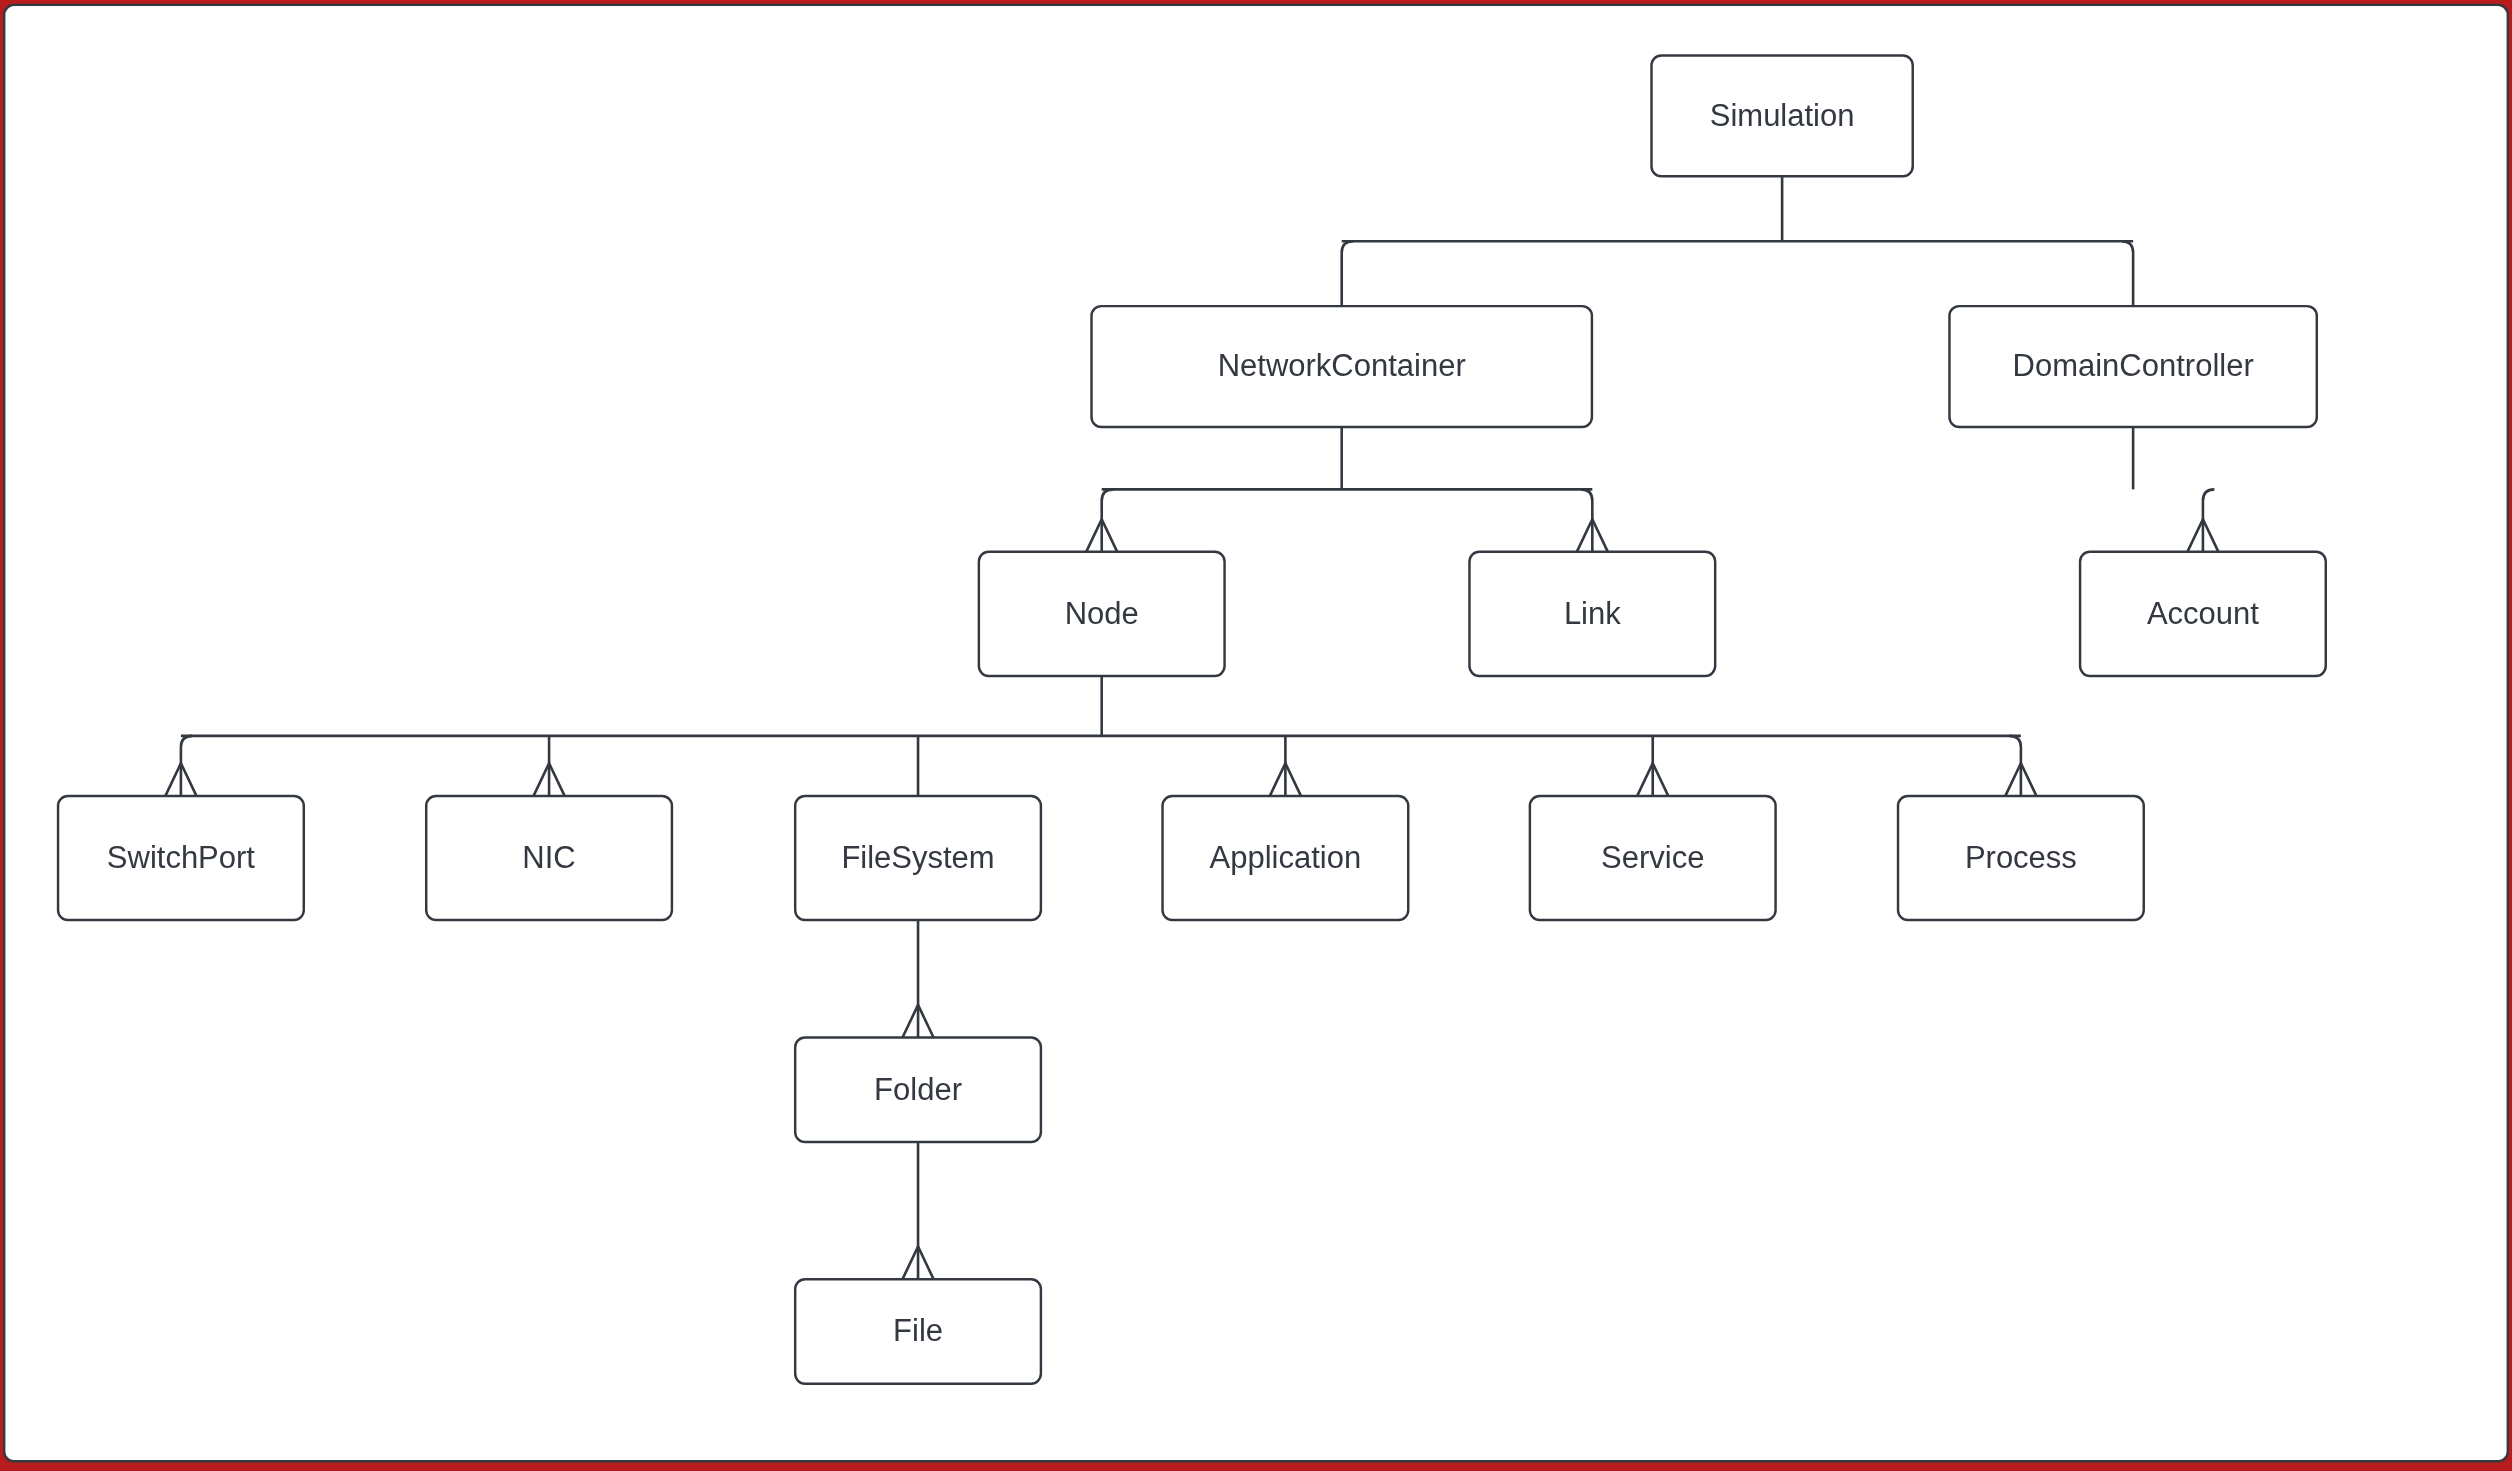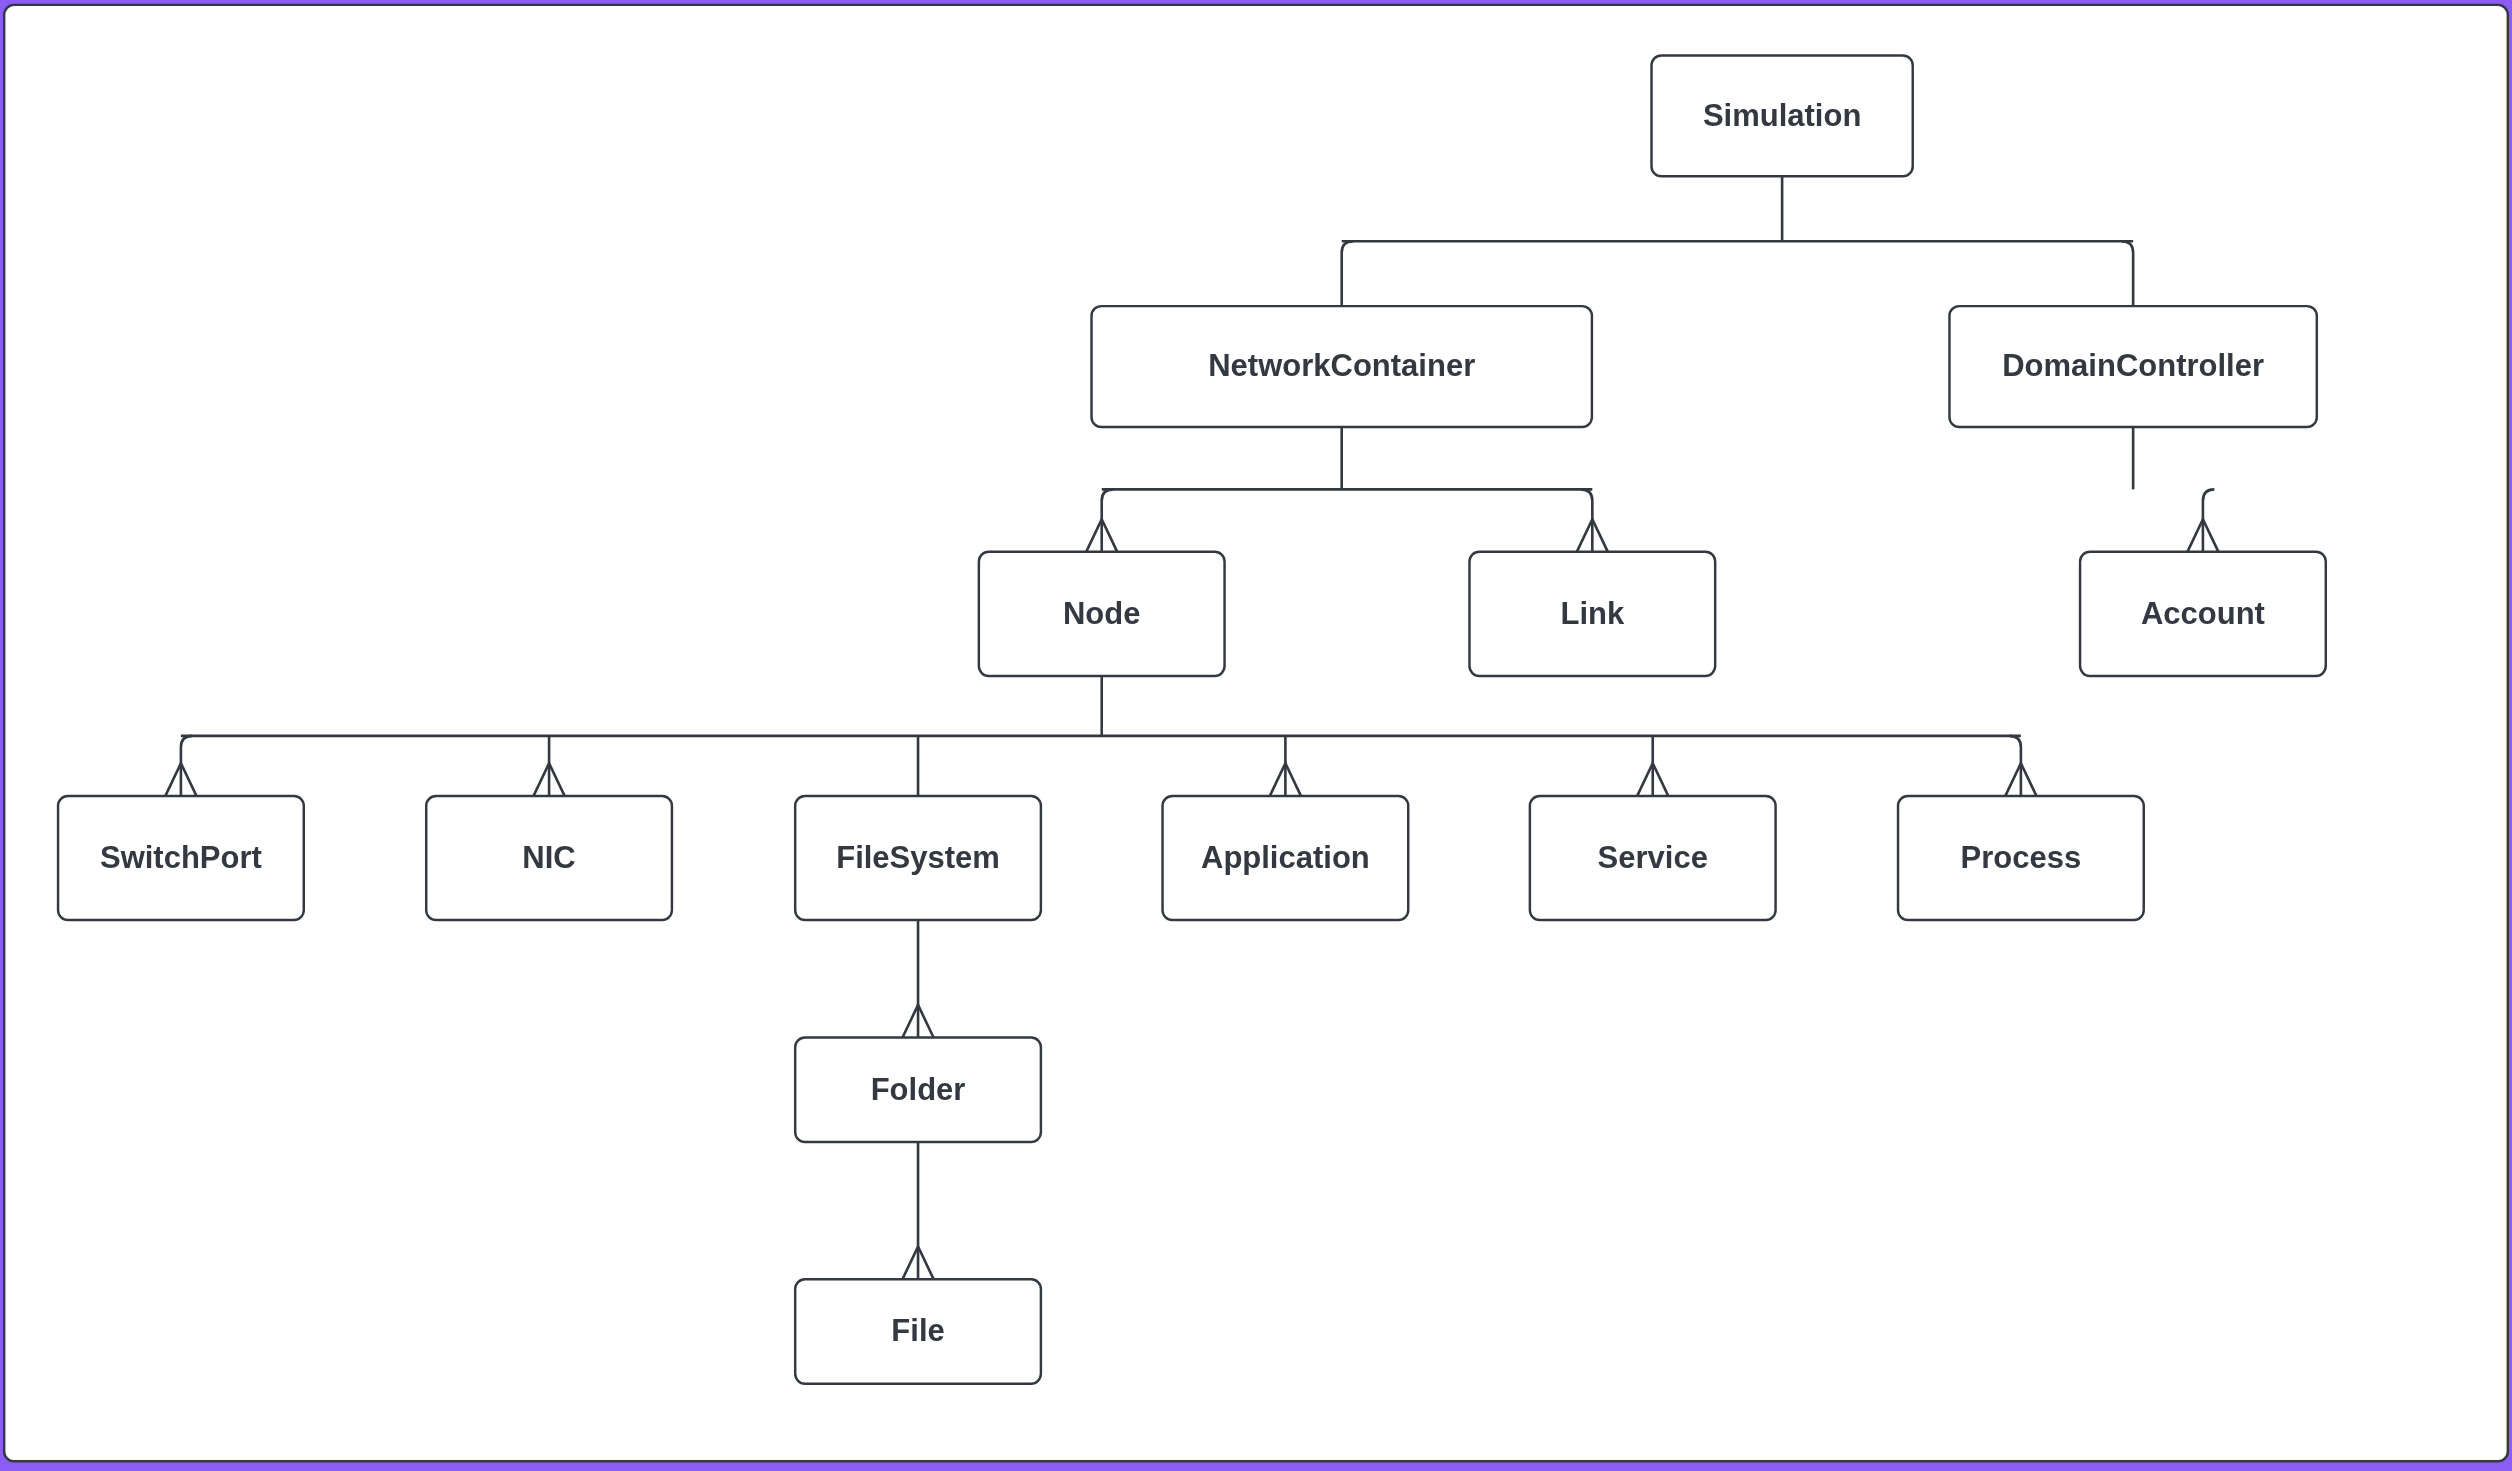--- a/index.html
+++ b/index.html
@@ -10,22 +10,21 @@
   body {
     width: 2512px;
     height: 1471px;
     font-family: "Liberation Sans", sans-serif;
     overflow: hidden;
   }
   #diagram-root {
     position: relative;
     width: 2512px;
     height: 1471px;
-    background: #8b5cf6;
-    font-weight: bold;
+    background: #b91c1c;
   }
   svg#diagram-canvas {
     position: absolute;
     top: 0;
     left: 0;
     width: 2512px;
     height: 1471px;
     display: block;
   }
   .page-frame {

